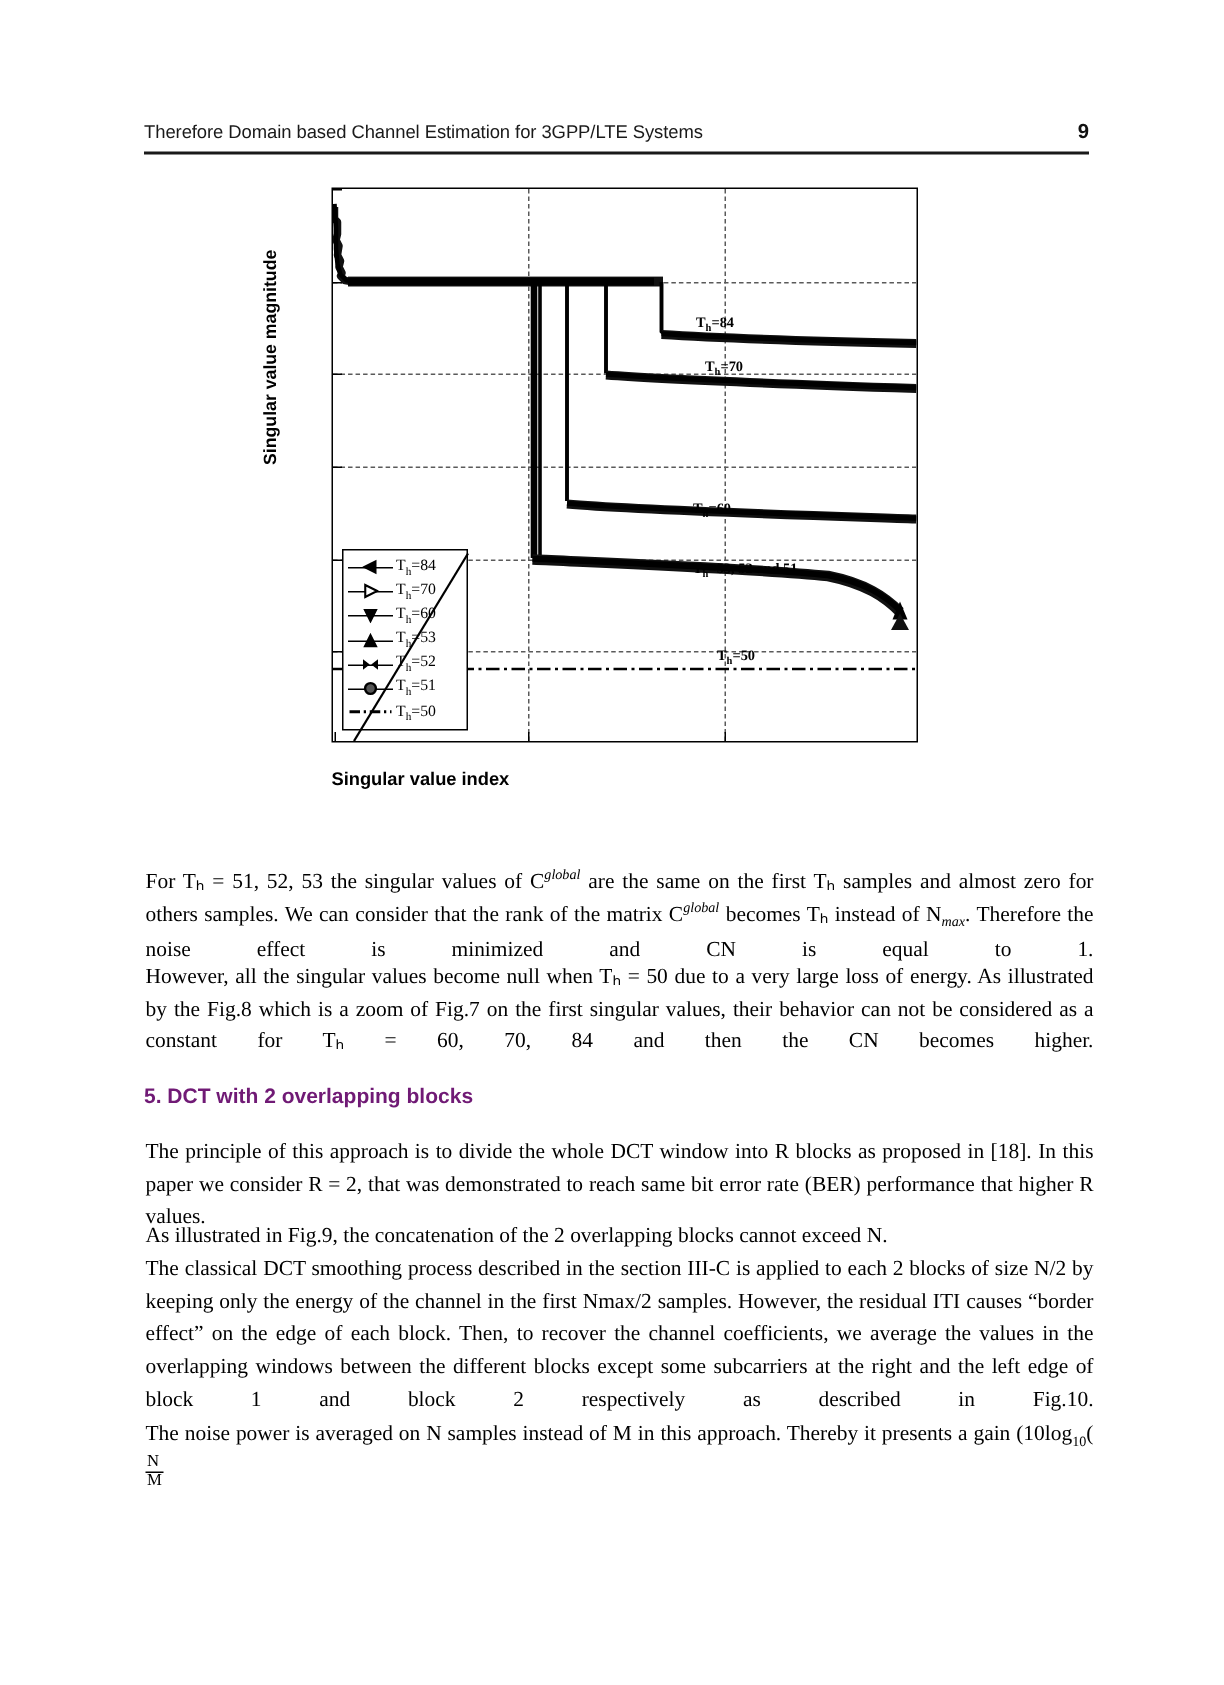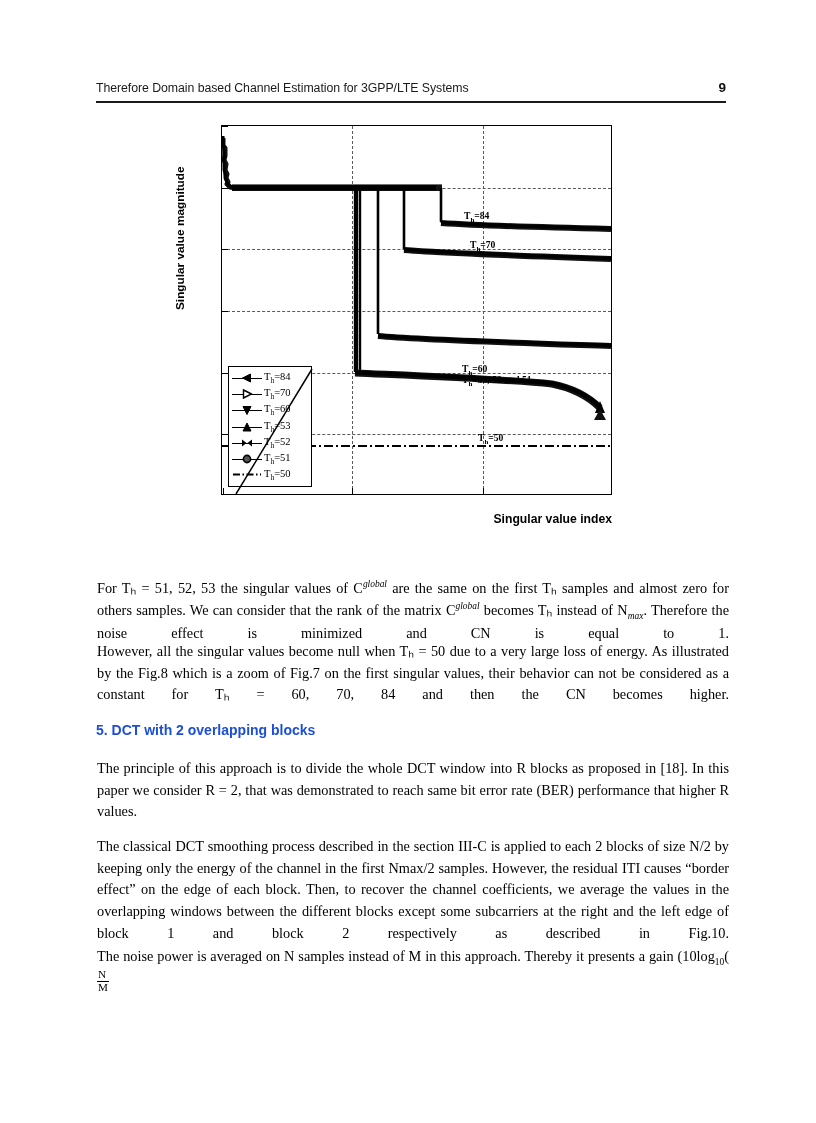--- a/index.html
+++ b/index.html
@@ -110,21 +110,21 @@
     font-family: "Liberation Sans", sans-serif;
     font-size: 11.8px;
     font-weight: bold;
     color: #000;
   }
   .xlabel {
     position: absolute;
     left: 46px;
     width: 391px;
     top: 400px;
-    text-align: right;
+    text-align: left;
     font-family: "Liberation Sans", sans-serif;
     font-size: 12.2px;
     font-weight: bold;
     color: #000;
   }
 
   
   .annot {
     position: absolute;
     font-family: "Liberation Serif", serif;
@@ -198,21 +198,21 @@
     color: #000;
   }
   .body-block p { margin: 1px; }
   .body-block .j { text-align: justify; text-align-last: justify; }
   .section-heading {
     position: absolute;
     left: 96px;
     font-family: "Liberation Sans", sans-serif;
     font-size: 14px;
     font-weight: bold;
-    color: #1d4ed8;
+    color: #701a75;
   }
   .frac {
     display: inline-block;
     vertical-align: -0.45em;
     text-align: center;
     font-size: 0.78em;
     line-height: 1.05;
   }
   .frac .num { display: block; border-bottom: 1px solid #000; padding: 0 1px; }
   .frac .den { display: block; padding: 0 1px; }
@@ -308,21 +308,21 @@
           <line x1="0" y1="320" x2="391" y2="320" stroke="#000" stroke-width="1.8" stroke-dasharray="9,3,2,3"></line>
         </g>
       </svg>
 
       <div class="annot" style="left:242px; top:84px;">
         <span>T</span><sub>h</sub><span>=84</span>
       </div>
       <div class="annot" style="left:248px; top:113px;">
         <span>T</span><sub>h</sub><span>=70</span>
       </div>
-      <div class="annot" style="left:240px; top:208px;margin-top:29px;">
+      <div class="annot" style="left:240px; top:208px;">
         <span>T</span><sub>h</sub><span>=60</span>
       </div>
       <div class="annot" style="left:240px; top:248px;">
         <span>T</span><sub>h</sub><span>=53, 52 and 51</span>
       </div>
       <div class="annot" style="left:256px; top:306px;">
         <span>T</span><sub>h</sub><span>=50</span>
       </div>
 
       <div class="legend" style="left:6px; top:240px; width:84px;">
@@ -429,20 +429,23 @@
   <div class="body-block" style="top:640px;">
     <p class="j">However, all the singular values become null when Tₕ = 50 due to a very large loss of energy. As illustrated by the Fig.8 which is a zoom of Fig.7 on the first singular values, their behavior can not be considered as a constant for Tₕ = 60, 70, 84 and then the CN becomes higher.</p>
   </div>
 
   <div class="section-heading" style="top:722px;">5. DCT with 2 overlapping blocks</div>
 
   <div class="body-block" style="top:757px;">
     <p class="j">The principle of this approach is to divide the whole DCT window into R blocks as proposed in [18]. In this paper we consider R = 2, that was demonstrated to reach same bit error rate (BER) performance that higher R values.</p>
   </div>
 
+  <div class="body-block" style="top:813px;">
+    <p>As illustrated in Fig.9, the concatenation of the 2 overlapping blocks cannot exceed N.</p>
+  </div>
 
   <div class="body-block" style="top:835px;">
     <p class="j">The classical DCT smoothing process described in the section III-C is applied to each 2 blocks of size N/2 by keeping only the energy of the channel in the first Nmax/2 samples. However, the residual ITI causes “border effect” on the edge of each block. Then, to recover the channel coefficients, we average the values in the overlapping windows between the different blocks except some subcarriers at the right and the left edge of block 1 and block 2 respectively as described in Fig.10.</p>
   </div>
 
   <div class="body-block" style="top:945px;">
     <p class="j"><span>The noise power is averaged on N samples instead of M in this approach. Thereby it presents a gain (10log</span><sub class="tiny">10</sub><span>(</span><span class="frac"><span class="num">N</span><span class="den">M</span></span></p>
   </div>
 
 </div>

